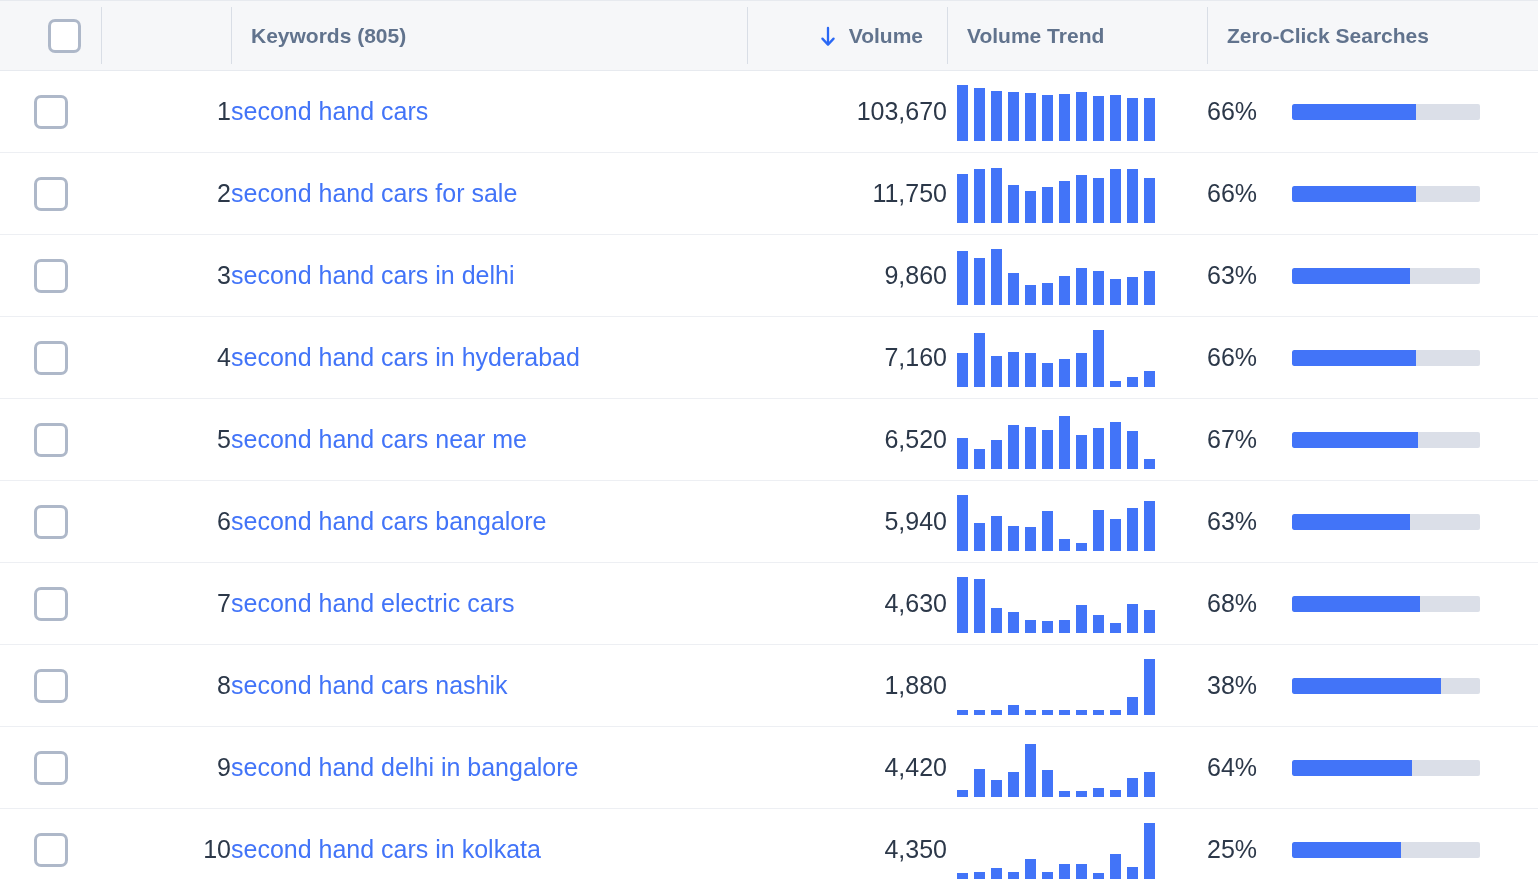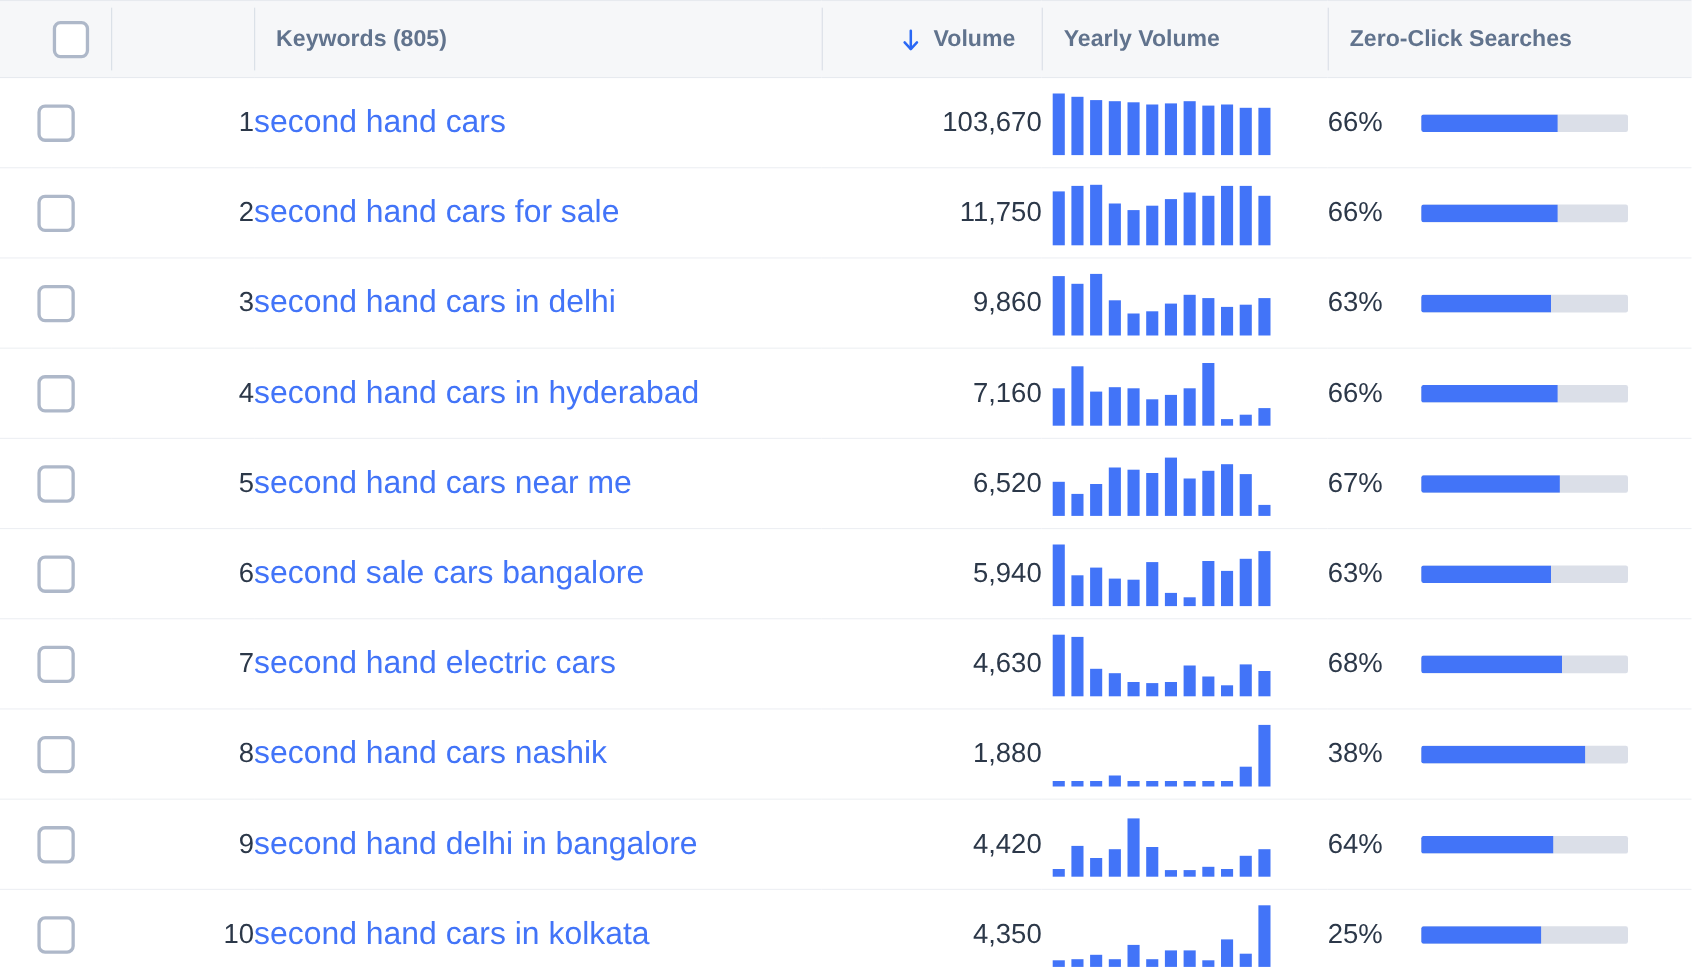--- a/index.html
+++ b/index.html
@@ -111,21 +111,21 @@
     padding-right: 23px;
     font-size: 25px;
     color: #2c3849;
     font-family: "Liberation Sans", sans-serif;
   }
   .cell-keyword {
     padding-left: 20px;
   }
   .kw-link {
     color: #4274f8;
-    font-size: 29px;
+    font-size: 25px;
     text-decoration: none;
     cursor: pointer;
   }
   .cell-volume {
     text-align: right;
     padding-right: 24px;
     font-size: 25px;
     color: #2c3849;
   }
   .cell-trend {
@@ -205,21 +205,21 @@
               <svg width="20" height="22" viewBox="0 0 20 22" aria-hidden="true">
                 <path d="M10 2 L10 18" stroke="#2a68f5" stroke-width="2.3" fill="none" stroke-linecap="round"></path>
                 <path d="M4.4 12.6 L10 18.6 L15.6 12.6" stroke="#2a68f5" stroke-width="2.3" fill="none" stroke-linecap="round" stroke-linejoin="round"></path>
               </svg>
             </span>
             <span>Volume</span>
           </div>
         </th>
         <th class="th-trend th-sep">
           <div class="th-inner">
-            <span>Yearly Volume</span>
+            <span>Volume Trend</span>
           </div>
         </th>
         <th class="th-zero th-sep">
           <div class="th-inner">
             <span>Zero-Click Searches</span>
           </div>
         </th>
       </tr>
     </thead>
     <tbody id="tbody">
@@ -393,21 +393,21 @@
             </div>
           </td>
         </tr>
         <tr>
           <td>
             <div class="cb-cell-wrap">
               <span class="cb"></span>
             </div>
           </td>
           <td class="cell-rank">6</td>
-          <td class="cell-keyword"><a class="kw-link">second sale cars bangalore</a></td>
+          <td class="cell-keyword"><a class="kw-link">second hand cars bangalore</a></td>
           <td class="cell-volume">5,940</td>
           <td class="cell-trend">
             <div class="spark">
               <div class="spark-bar" style="height: 55.68px;"></div>
               <div class="spark-bar" style="height: 27.84px;"></div>
               <div class="spark-bar" style="height: 34.8px;"></div>
               <div class="spark-bar" style="height: 24.36px;"></div>
               <div class="spark-bar" style="height: 23.78px;"></div>
               <div class="spark-bar" style="height: 39.44px;"></div>
               <div class="spark-bar" style="height: 11.6px;"></div>

